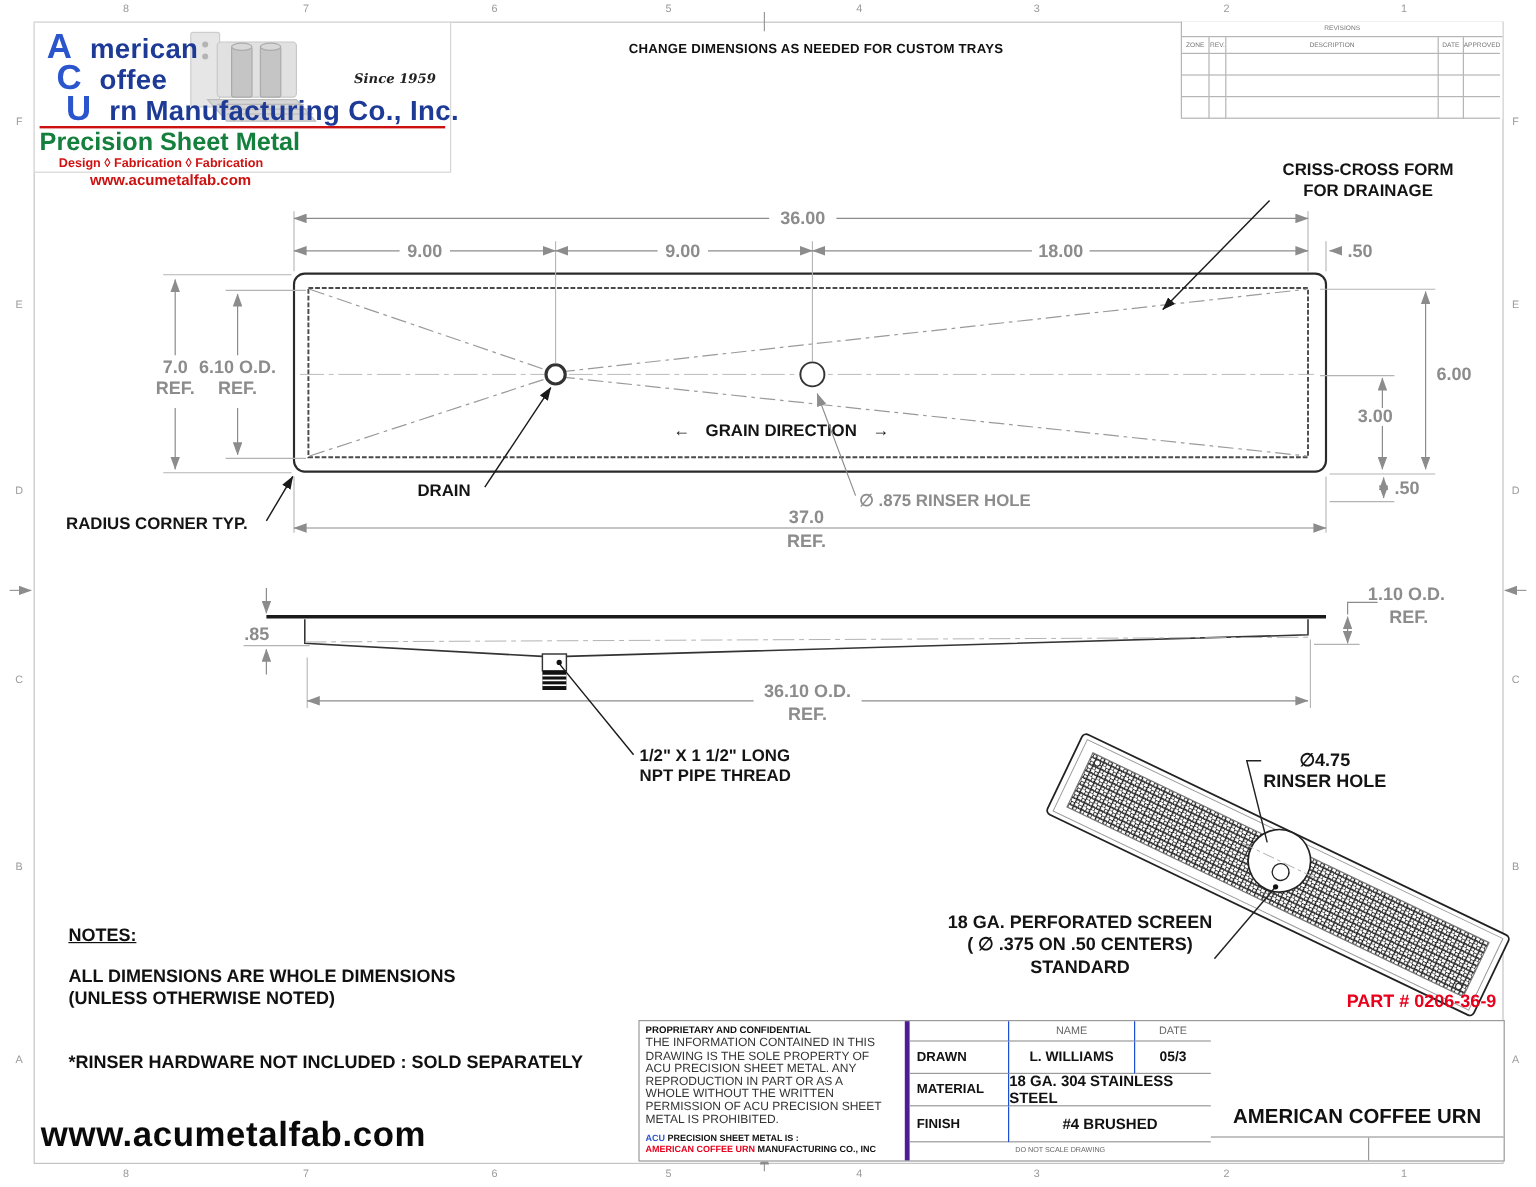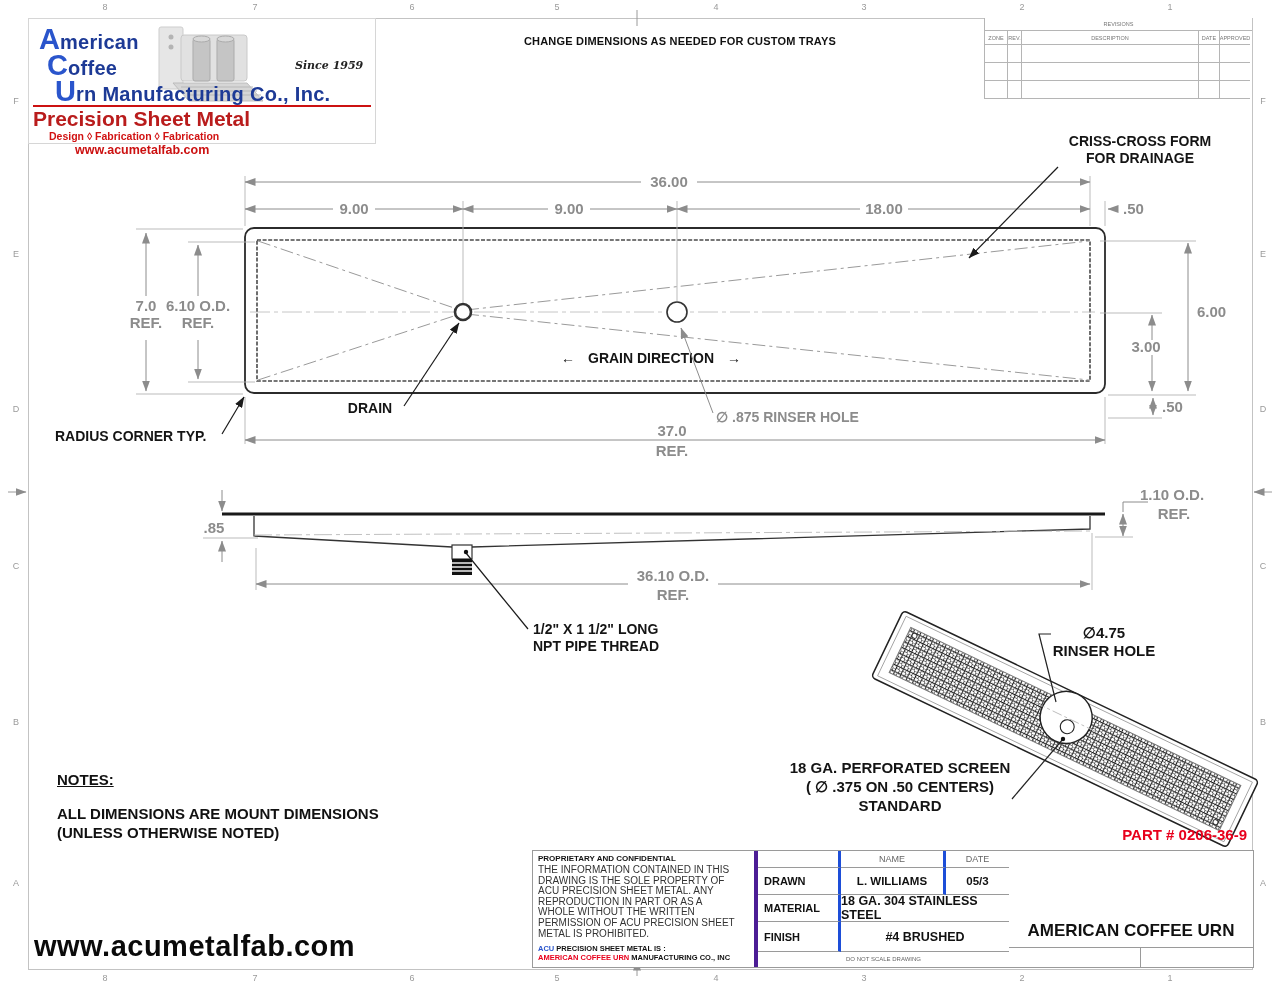--- a/index.html
+++ b/index.html
@@ -6,25 +6,25 @@
   #sheet{position:relative;width:1280px;height:989px;background:#fff;
          font-family:"Liberation Sans",sans-serif;overflow:hidden;}
   .abs{position:absolute;}
   
   #frame{left:28px;top:18px;width:1223px;height:950px;border:1px solid #c3c3c3;}
   .zone{color:#9a9a9a;font-size:9px;width:20px;text-align:center;}
   
   #logo-box{left:28px;top:18px;width:346px;height:124px;border:1px solid #d6d6d6;background:#fff;}
   .logo-line{position:absolute;white-space:nowrap;color:#1d3a96;font-weight:bold;}
   .logo-big{font-size:29px;color:#2a55cc;}
-  .logo-rest{font-size:20px;letter-spacing:.3px;}
+  .logo-rest{font-size:23px;letter-spacing:.3px;margin-left:15px;}
   #logo-since{position:absolute;left:266px;top:40px;font-family:"DejaVu Serif",serif;
               font-style:italic;font-weight:bold;font-size:11px;color:#222;}
   #logo-rule{position:absolute;left:4px;top:86px;width:338px;height:2px;background:#c11;}
-  #logo-precision{position:absolute;left:4px;top:88px;font-size:21px;font-weight:bold;color:#b91c1c;white-space:nowrap;}
+  #logo-precision{position:absolute;left:4px;top:88px;font-size:21px;font-weight:bold;color:#15803d;white-space:nowrap;}
   #logo-services{position:absolute;left:20px;top:111px;font-size:10.5px;font-weight:bold;color:#d11212;white-space:nowrap;}
   #logo-site{position:absolute;left:46px;top:124px;font-size:12.5px;font-weight:bold;color:#c11;white-space:nowrap;}
   
   #banner{left:400px;top:35px;width:560px;text-align:center;font-size:11px;font-weight:bold;color:#111;letter-spacing:.2px;}
   
   #revisions{left:984px;top:18px;width:267px;border-left:1px solid #b5b5b5;background:#fff;font-size:5.5px;color:#777;}
   #rev-title{height:12px;line-height:12px;text-align:center;border-bottom:1px solid #b5b5b5;}
   .rev-grid{display:grid;grid-template-columns:23px 14px 177px 21px 30px;}
   .rev-cell{border-right:1px solid #b5b5b5;border-bottom:1px solid #b5b5b5;height:13px;
             display:flex;align-items:center;justify-content:center;overflow:hidden;}
@@ -39,21 +39,21 @@
   #big-site{left:34px;top:930px;font-size:29px;font-weight:bold;color:#0a0a0a;letter-spacing:.5px;}
   
   #tblock{left:532px;top:850px;width:720px;height:116px;border:1px solid #9a9a9a;background:#fff;}
   #tb-prop{left:0;top:0;width:225px;height:116px;border-right:4px solid #4c1d95;padding:3px 5px;box-sizing:border-box;}
   #tb-prop-title{font-size:8px;font-weight:bold;color:#111;}
   #tb-prop-text{font-size:10px;line-height:10.6px;color:#333;margin-top:2px;width:200px;}
   #tb-acu{position:absolute;left:5px;top:93px;font-size:7.5px;font-weight:bold;color:#111;line-height:9px;white-space:nowrap;}
   .blue{color:#2a55cc;} .red{color:#e8001c;}
   #tb-mid{left:225px;top:0;width:251px;height:116px;}
   .tb-grid{display:grid;grid-template-columns:83px 105px 63px;}
-  .tb-cell{border-right:3px solid #1d4ed8;border-bottom:1px solid #9a9a9a;display:flex;align-items:center;justify-content:center;
+  .tb-cell{border-right:1px solid #1d4ed8;border-bottom:1px solid #9a9a9a;display:flex;align-items:center;justify-content:center;
            font-weight:bold;color:#111;box-sizing:border-box;}
   .tb-head{font-weight:normal;color:#666;font-size:9px;}
   .tb-label{justify-content:flex-start;padding-left:6px;font-size:11px;text-align:center;}
   #tb-title-area{left:476px;top:0;width:244px;height:116px;}
   #tb-title-cell{left:0;top:0;width:244px;height:64px;border-bottom:1px solid #9a9a9a;box-sizing:border-box;}
   #tb-title-label{position:absolute;left:3px;top:2px;font-size:7px;color:#666;}
   .title-line{text-align:center;font-size:14.5px;line-height:15.5px;font-weight:bold;color:#111;}
   #tb-company{left:0;top:64px;width:244px;height:33px;border-bottom:1px solid #9a9a9a;box-sizing:border-box;
               display:flex;align-items:center;justify-content:center;font-size:17px;font-weight:bold;color:#111;}
   #tb-strip-l{left:0;top:97px;width:132px;height:19px;border-right:1px solid #9a9a9a;box-sizing:border-box;}
@@ -313,22 +313,23 @@
     <text x="1104" y="656" text-anchor="middle" class="lbltxt" style="font-size:15px">RINSER HOLE</text>
     <polyline points="1051,634 1039,634 1056,702" fill="none" stroke="#222" stroke-width="1.2"></polyline>
     <text x="900" y="773" text-anchor="middle" class="lbltxt" style="font-size:15px">18 GA. PERFORATED SCREEN</text>
     <text x="900" y="792" text-anchor="middle" class="lbltxt" style="font-size:15px">( ∅ .375 ON .50 CENTERS)</text>
     <text x="900" y="811" text-anchor="middle" class="lbltxt" style="font-size:15px">STANDARD</text>
     <line x1="1012" y1="799" x2="1063" y2="739" stroke="#222" stroke-width="1.2"></line>
     <circle cx="1063" cy="739" r="2.2" fill="#111"></circle>
   </svg>
 
   <div class="abs note" id="notes-title">NOTES:</div>
-  <div class="abs note" id="note-1">ALL DIMENSIONS ARE MOUNT DIMENSIONS</div>
+  <div class="abs note" id="note-1">ALL DIMENSIONS ARE WHOLE DIMENSIONS</div>
   <div class="abs note" id="note-2">(UNLESS OTHERWISE NOTED)</div>
+  <div class="abs note" id="note-3">*RINSER HARDWARE NOT INCLUDED : SOLD SEPARATELY</div>
   <div class="abs" id="big-site">www.acumetalfab.com</div>
 
   <div class="abs" id="part-no">PART # 0206-36-9</div>
 
   <div class="abs" id="tblock">
     <div class="abs" id="tb-prop">
       <div id="tb-prop-title">PROPRIETARY AND CONFIDENTIAL</div>
       <div id="tb-prop-text">THE INFORMATION CONTAINED IN THIS DRAWING IS THE SOLE PROPERTY OF ACU PRECISION SHEET METAL.  ANY REPRODUCTION IN PART OR AS A WHOLE WITHOUT THE WRITTEN PERMISSION OF ACU PRECISION SHEET METAL IS PROHIBITED.</div>
       <div id="tb-acu">
         <div><span class="blue">ACU</span><span> PRECISION SHEET METAL IS :</span></div>

